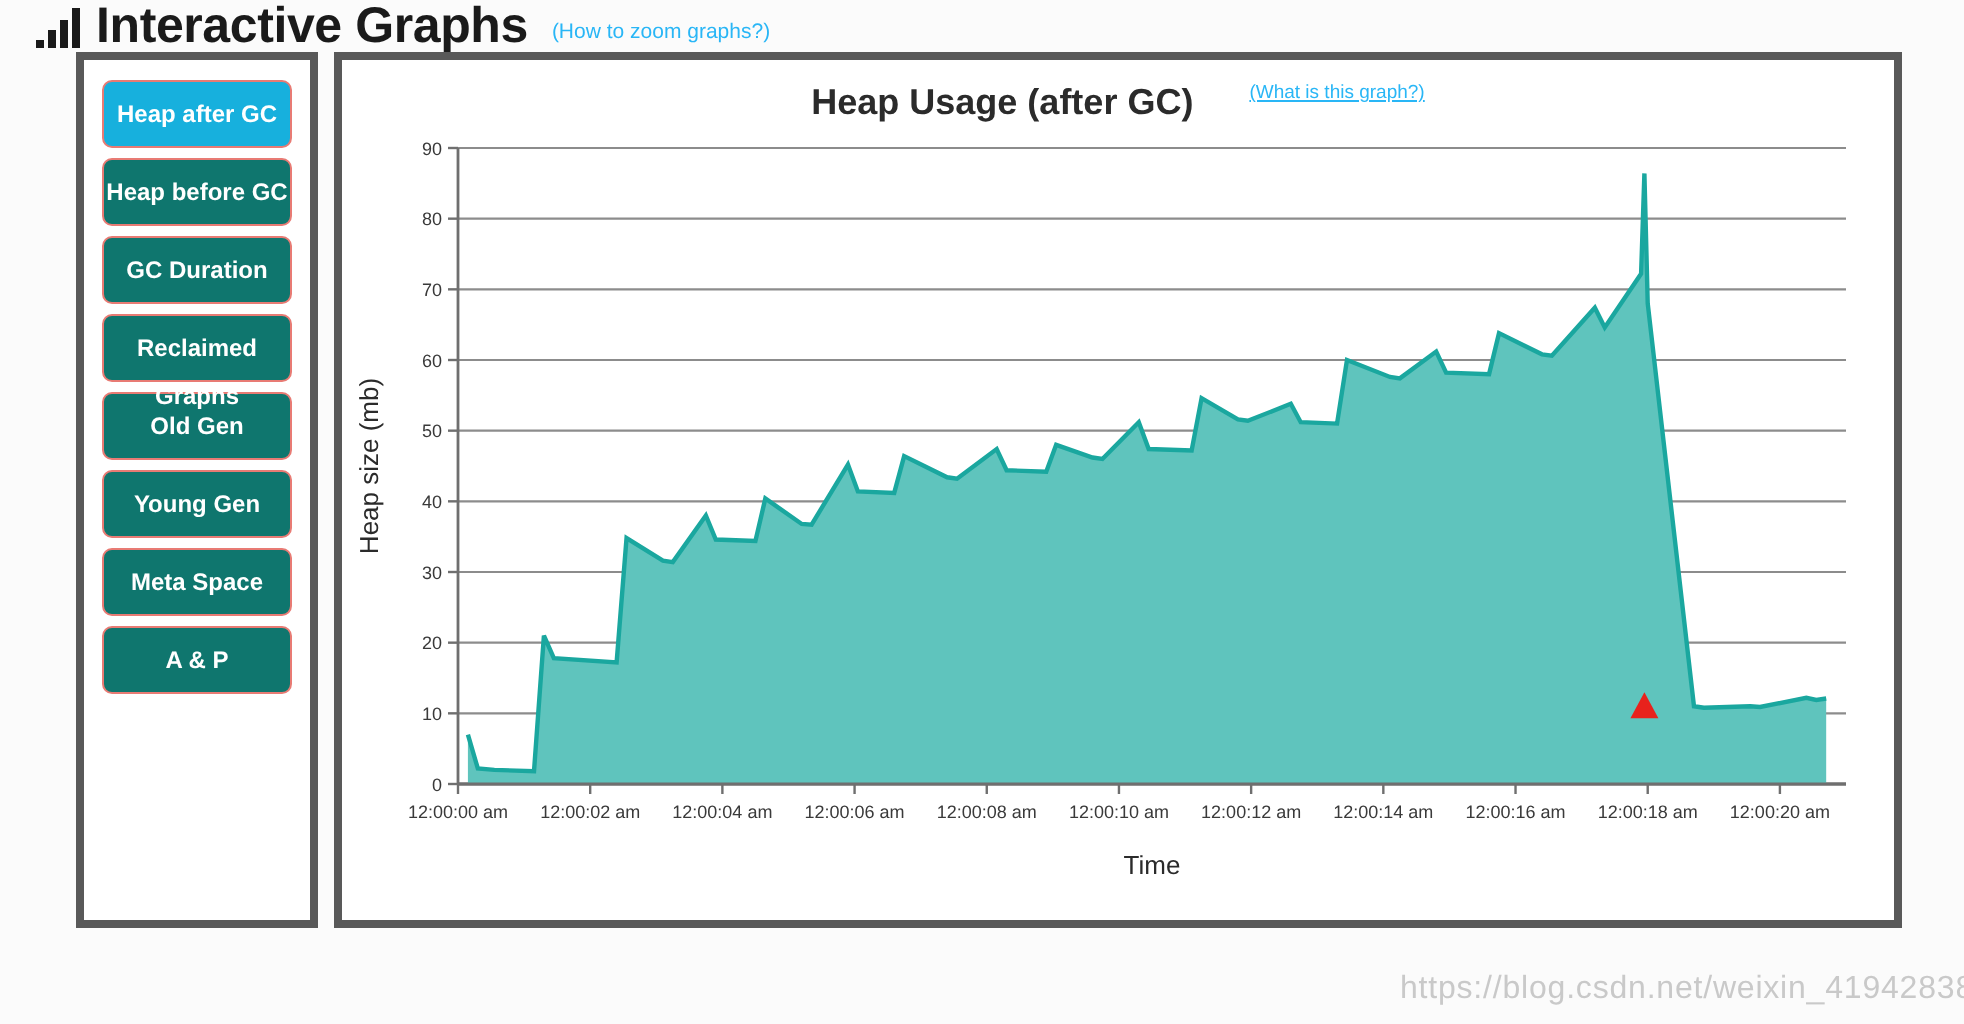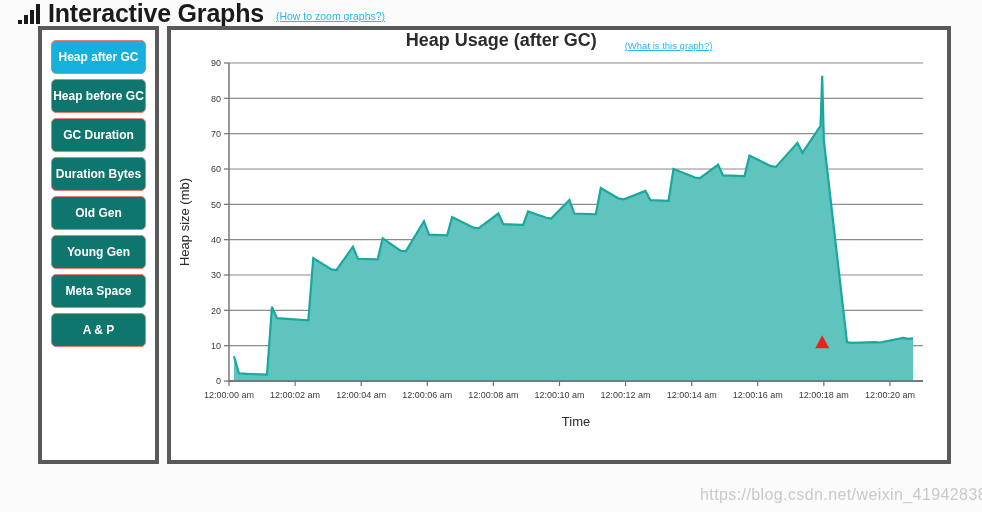--- a/index.html
+++ b/index.html
@@ -17,21 +17,21 @@
   #bars-icon{display:flex;align-items:flex-end;height:22px;gap:2px;margin-right:8px;margin-bottom:2px;}
   #bars-icon i{display:block;width:4px;background:#1a1a1a;}
   #bars-icon i:nth-child(1){height:4px;}
   #bars-icon i:nth-child(2){height:9px;}
   #bars-icon i:nth-child(3){height:14px;}
   #bars-icon i:nth-child(4){height:20px;}
   #header-title{
     font-size:25px;font-weight:bold;color:#1a1a1a;letter-spacing:-0.2px;line-height:26px;
   }
   #zoom-help-link{
-    font-size:10.5px;color:#29b6f6;text-decoration:underline;margin-left:12px;margin-bottom:4px;
+    font-size:10.5px;color:#29b6f6;margin-left:12px;margin-bottom:4px;
     cursor:pointer;white-space:nowrap;
   }
   
   #content{display:flex;align-items:flex-start;padding-left:38px;}
   .panel{
     background:#ffffff;border:4px solid #595959;box-sizing:border-box;
   }
   
   #sidebar{width:121px;height:438px;padding:10px 9px;}
   .nav-btn{
@@ -40,22 +40,22 @@
     border-radius:5px;border:1px solid #e87b74;
     background:#0f766e;color:#ffffff;
     font-size:12px;font-weight:bold;text-align:center;
     font-family:"Liberation Sans", sans-serif;
     cursor:pointer;padding:4px 0;
   }
   .nav-btn.active{background:#17b0dd;border-color:#e87b74;}
   
   #chart-panel{width:784px;height:438px;margin-left:8px;position:relative;}
   #chart-head{
-    display:flex;align-items:flex-end;justify-content:center;
-    gap:28px;
+    display:flex;align-items:flex-start;justify-content:center;
+    padding-top:11px;gap:28px;
   }
   #chart-title{font-size:18px;font-weight:bold;color:#2b2b2b;font-family:"Liberation Sans", sans-serif;}
   #what-graph-link{font-size:9.5px;color:#29b6f6;text-decoration:underline;cursor:pointer;}
   svg.plot{display:block;}
   text{font-family:"Liberation Sans", sans-serif;fill:#3a3a3a;}
   .tick-lbl{font-size:9px;}
   .axis-title{font-size:13px;fill:#2b2b2b;}
   
   #watermark{
     position:absolute;left:700px;top:486px;
@@ -76,21 +76,21 @@
   <span id="header-title">Interactive Graphs</span>
   <span id="zoom-help-link">(How to zoom graphs?)</span>
 </div>
 
 <div id="content">
 
   <div id="sidebar" class="panel">
     <button class="nav-btn active">Heap after GC</button>
     <button class="nav-btn">Heap before GC</button>
     <button class="nav-btn">GC Duration</button>
-    <button class="nav-btn">Duration Bytes</button>
+    <button class="nav-btn">Reclaimed Graphs</button>
     <button class="nav-btn">Old Gen</button>
     <button class="nav-btn">Young Gen</button>
     <button class="nav-btn">Meta Space</button>
     <button class="nav-btn">A &amp; P</button>
   </div>
 
   <div id="chart-panel" class="panel">
     <div id="chart-head">
       <span id="chart-title">Heap Usage (after GC)</span>
       <span id="what-graph-link">(What is this graph?)</span>

